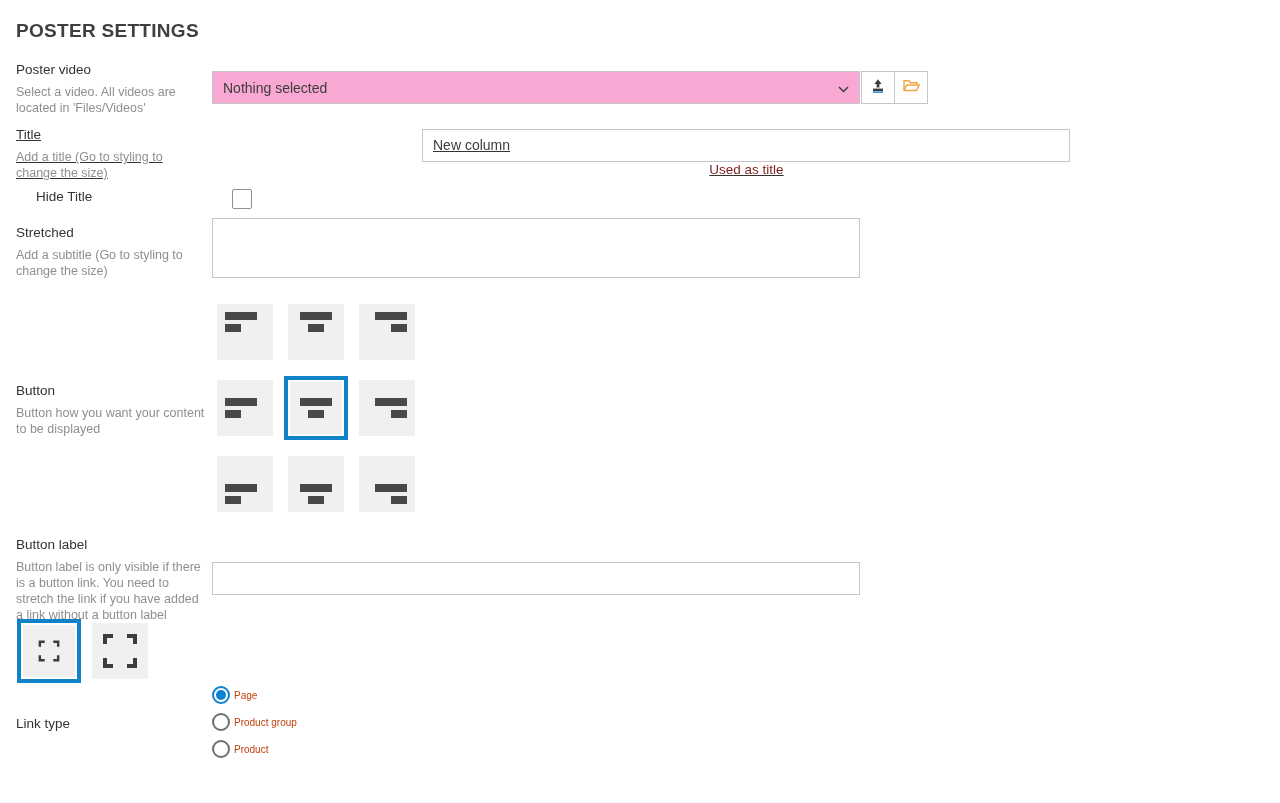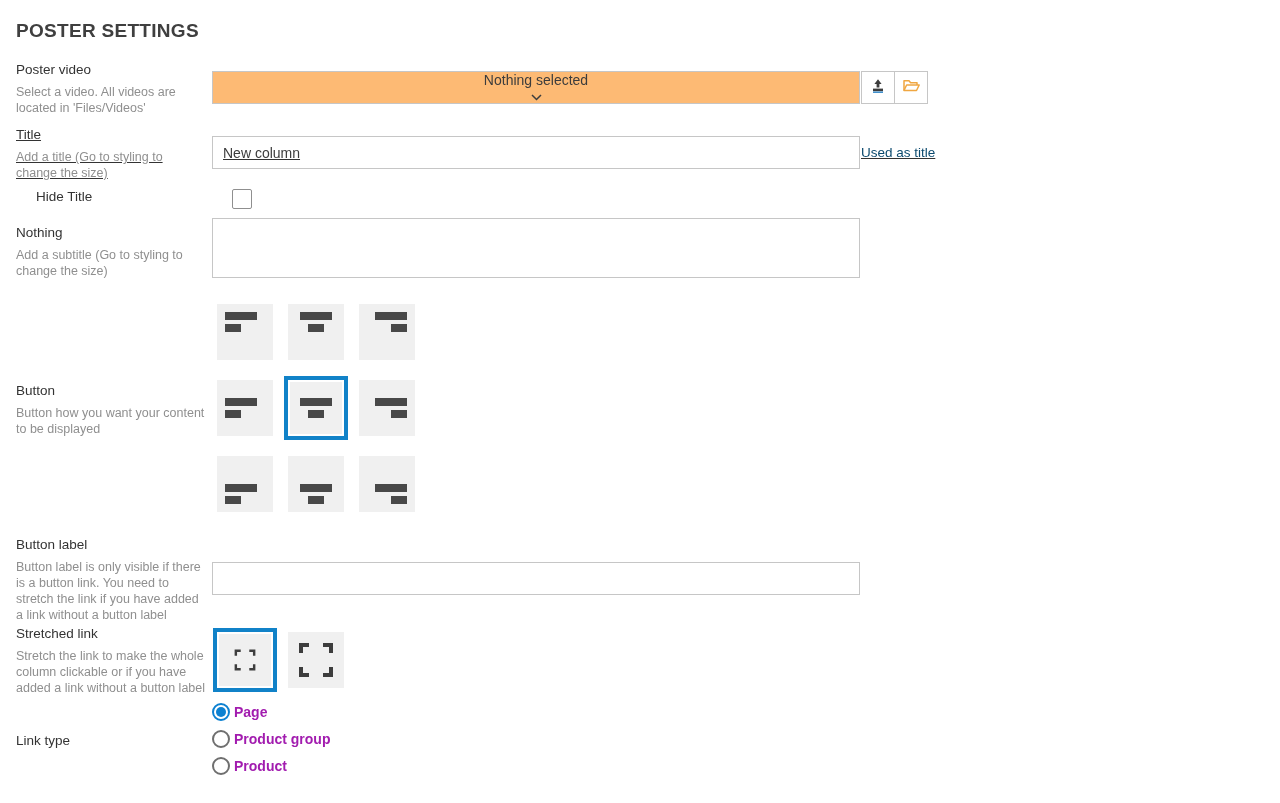--- a/index.html
+++ b/index.html
@@ -20,33 +20,33 @@
 
   .text-input{
     width:648px;height:33px;border:1px solid #c6c6c6;background:#fff;
     font-family:"Liberation Sans",sans-serif;font-size:14px;color:#3c3c3c;
     padding:0 10px;box-sizing:border-box;outline:none;border-radius:0;
   }
   textarea.text-input{height:60px;padding-top:6px;resize:none;}
 
   .select-group{display:flex;align-items:flex-start;}
   .fake-select{
-    width:648px;height:33px;border:1px solid #c6c6c6;background:#fdba74;
+    width:648px;height:33px;border:1px solid #c6c6c6;background:#f9a8d4;
     display:flex;align-items:center;justify-content:space-between;
-    padding:0 10px;box-sizing:border-box;font-size:14px;color:#3c3c3c;cursor:pointer;flex-direction:column;
+    padding:0 10px;box-sizing:border-box;font-size:14px;color:#3c3c3c;cursor:pointer;
   }
   .icon-btn{
     width:34px;height:33px;border:1px solid #c6c6c6;background:#fff;
     display:flex;align-items:center;justify-content:center;
     padding:0;margin-left:-1px;cursor:pointer;box-sizing:border-box;
   }
   .select-group .icon-btn:first-of-type{margin-left:1px;}
 
-  .title-line{display:flex;align-items:center;}
-  .note{margin-left:1px;font-size:13.5px;color:#0c4a6e;}
+  .title-line{display:flex;align-items:center;flex-direction:column;}
+  .note{margin-left:1px;font-size:13.5px;color:#7f1d1d;}
 
   .checkbox{
     width:20px;height:20px;border:1px solid #8f8f8f;border-radius:2px;
     background:#fff;box-sizing:border-box;cursor:pointer;
   }
 
   #layout-grid{
     display:grid;grid-template-columns:repeat(3,56px);gap:20px 15px;margin-left:5px;
   }
   .tile{
@@ -75,21 +75,21 @@
   .radio-item{display:flex;align-items:center;margin-bottom:9px;cursor:pointer;}
   .radio{
     width:18px;height:18px;border-radius:50%;box-sizing:border-box;
     border:2px solid #6f6f6f;background:#fff;margin-right:4px;position:relative;flex:0 0 18px;
   }
   .radio.selected{border-color:#0d81d1;}
   .radio.selected::after{
     content:"";position:absolute;left:2px;top:2px;width:10px;height:10px;
     border-radius:50%;background:#0d81d1;
   }
-  .radio-label{font-size:14px;color:#a21caf;font-weight:bold;}
+  .radio-label{font-size:10px;color:#c2410c;}
 
   .mb-heading{margin-bottom:17px;}
   .mb-8{margin-bottom:8px;}
   .mb-5{margin-bottom:5px;text-decoration:underline;}
   .mb-7{margin-bottom:7px;margin-left:20px;}
   .mb-22{margin-bottom:22px;}
   .mb-15{}
   .mb-4{margin-bottom:4px;}
 </style>
 </head>
@@ -152,21 +152,21 @@
     <div class="label-col">
       <div class="field-label">Hide Title</div>
     </div>
     <div class="control-col">
       <div class="checkbox"></div>
     </div>
   </div>
 
   <div class="row mb-22">
     <div class="label-col">
-      <div class="field-label">Nothing</div>
+      <div class="field-label">Stretched</div>
       <div class="help">Add a subtitle (Go to styling to change the size)</div>
     </div>
     <div class="control-col">
       <textarea class="text-input" style=""></textarea>
     </div>
   </div>
 
   <div class="row mb-22">
     <div class="label-col">
       <div class="field-label">Button</div>
@@ -236,24 +236,20 @@
     <div class="label-col">
       <div class="field-label">Button label</div>
       <div class="help">Button label is only visible if there is a button link. You need to stretch the link if you have added a link without a button label</div>
     </div>
     <div class="control-col">
       <input type="text" class="text-input" value="" style="">
     </div>
   </div>
 
   <div class="row mb-4">
-    <div class="label-col">
-      <div class="field-label">Stretched link</div>
-      <div class="help">Stretch the link to make the whole column clickable or if you have added a link without a button label</div>
-    </div>
     <div class="control-col">
       <div id="stretched-grid">
           <div class="tile center-icon selected">
             <span style="display: flex;">
               <svg width="22" height="22" viewBox="0 0 36 36" fill="none" stroke="#3d3d3d" stroke-width="4">
                 <path d="M3 11 V3 H11"></path>
                 <path d="M25 3 H33 V11"></path>
                 <path d="M33 25 V33 H25"></path>
                 <path d="M11 33 H3 V25"></path>
               </svg>

